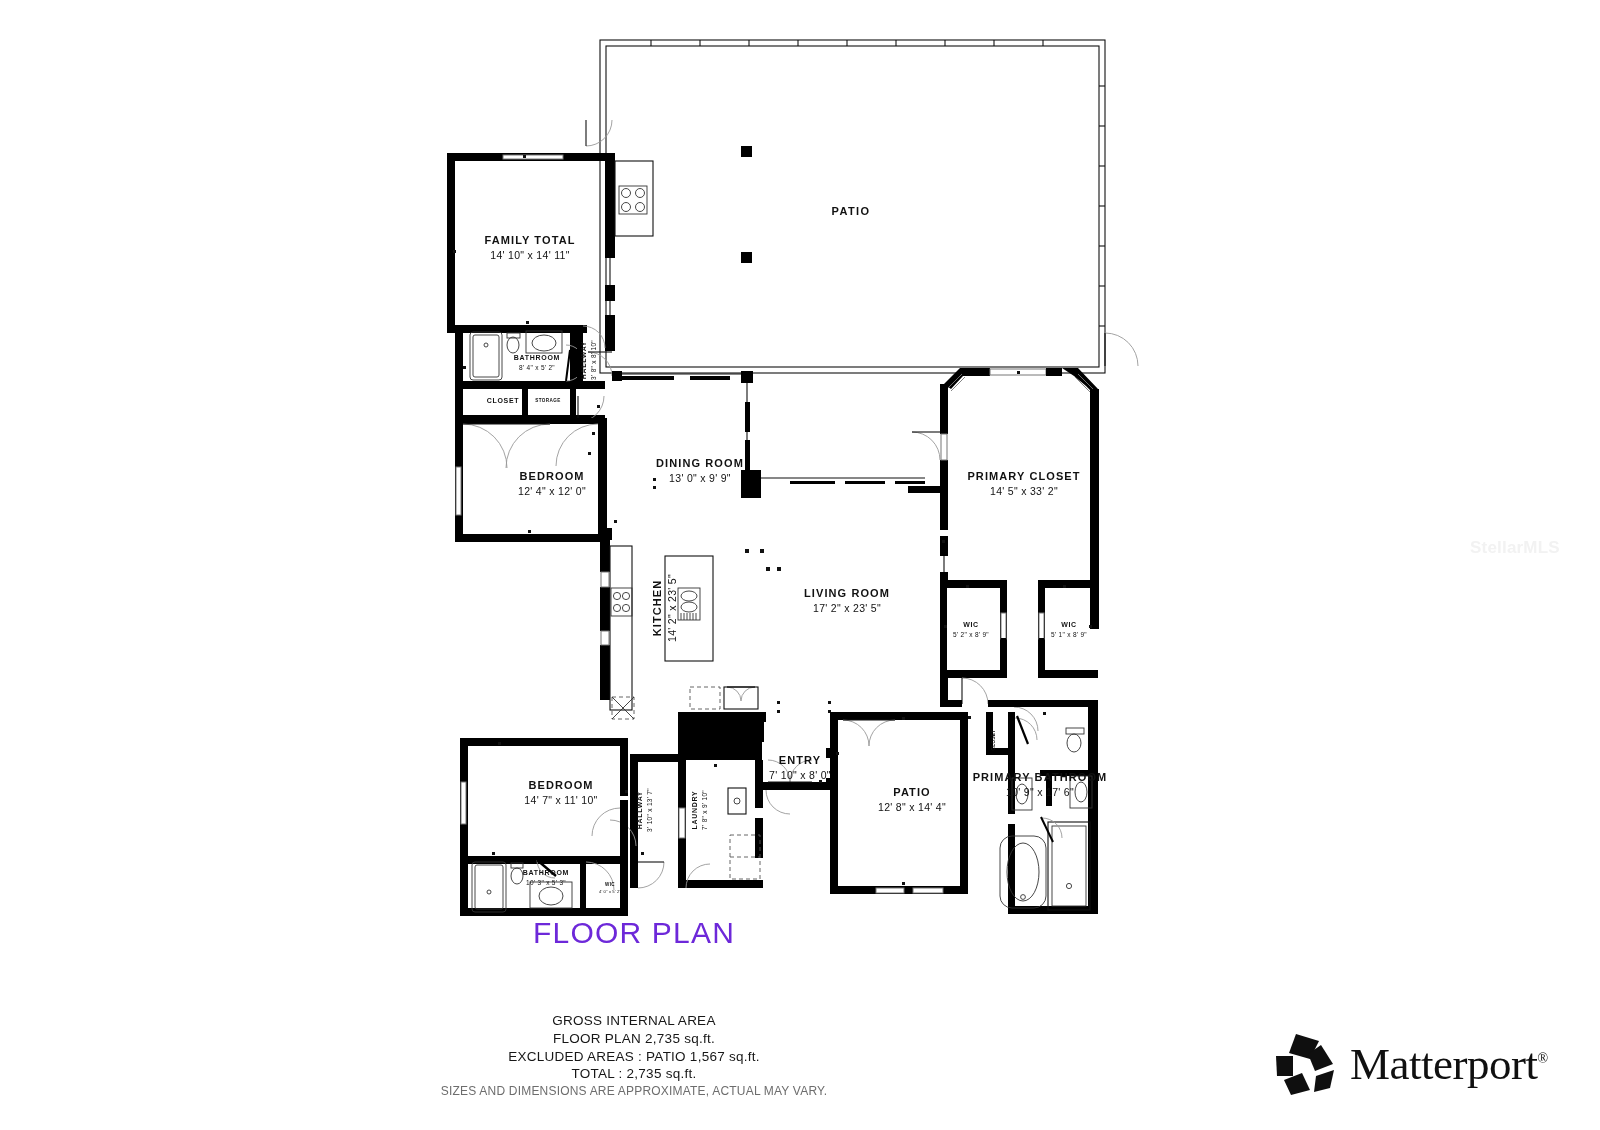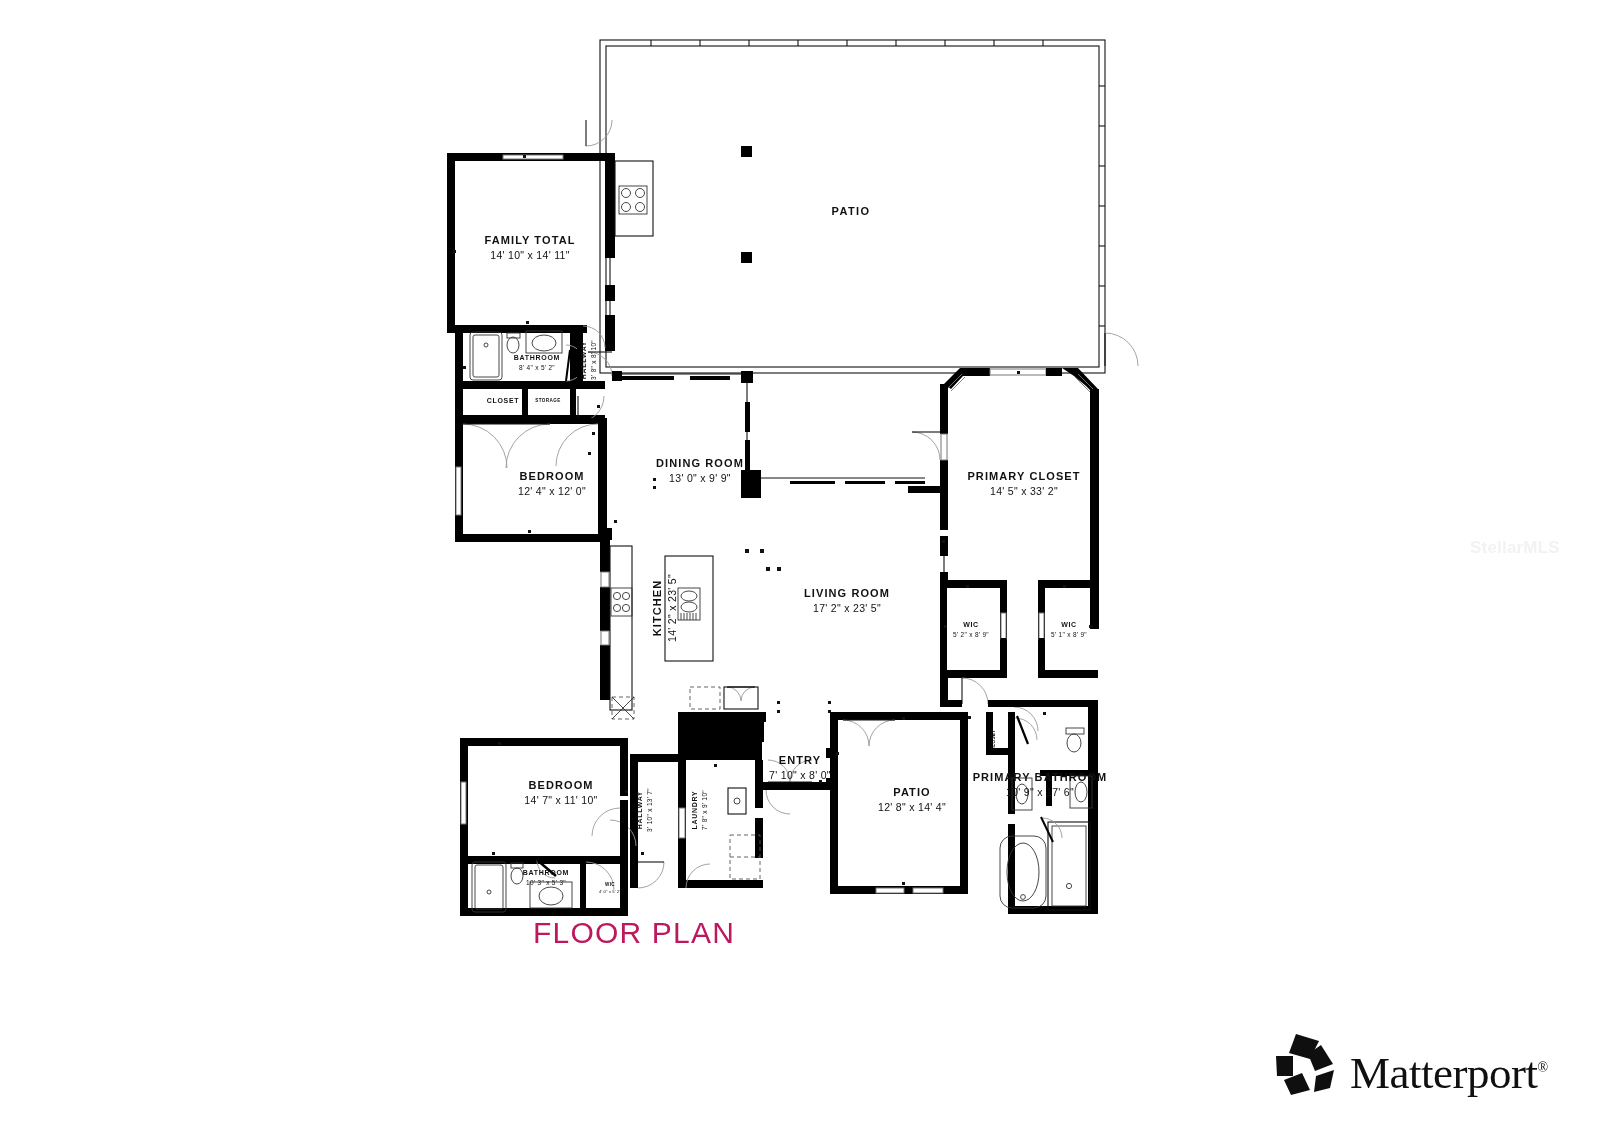--- a/index.html
+++ b/index.html
@@ -59,21 +59,21 @@
   .room-label.patio .rl-name { font-size: 11px; letter-spacing: 1.4px; }
 
   
   #floor-plan-title {
     position: absolute;
     left: 50%;
     top: 916px;
     transform: translateX(-50%);
     font-size: 30px;
     letter-spacing: 1.2px;
-    color: #be185d;
+    color: #6d28d9;
     font-weight: normal;
   }
   
   #area-summary {
     position: absolute;
     left: 0;
     right: 0;
     top: 1012px;
     text-align: center;
     color: #171717;
@@ -101,21 +101,21 @@
     letter-spacing: 0.2px;
     font-weight: bold;
     white-space: nowrap;
   }
   
   #matterport-logo {
     position: absolute;
     left: 1272px;
     top: 1032px;
     display: flex;
-    align-items: flex-end;
+    align-items: center;
     gap: 12px;
   }
   #matterport-logo .mp-word {
     font-family: "Liberation Serif", serif;
     font-size: 45px;
     color: #101010;
     letter-spacing: -0.5px;
     line-height: 1;
   }
   #matterport-logo .mp-reg {
@@ -646,20 +646,27 @@
         <span class="rl-name">PRIMARY BATHROOM</span>
         <span class="rl-dim">10' 9" x 17' 6"</span>
       </div>
       <div class="room-label vertical tiny" style="left: 994px; top: 740px;">
         <span class="rl-name">CLOSET</span>
       </div>
     </div>
 
   <div id="floor-plan-title">FLOOR PLAN</div>
 
+  <div id="area-summary">
+    <span class="line">GROSS INTERNAL AREA</span>
+    <span class="line">FLOOR PLAN 2,735 sq.ft.</span>
+    <span class="line">EXCLUDED AREAS :  PATIO 1,567 sq.ft.</span>
+    <span class="line">TOTAL :  2,735 sq.ft.</span>
+    <span class="disclaimer">SIZES AND DIMENSIONS ARE APPROXIMATE, ACTUAL MAY VARY.</span>
+  </div>
 
   <div id="stellar-watermark">StellarMLS</div>
 
   <div id="matterport-logo">
     <svg width="66" height="64" viewBox="0 0 66 64">
       <polygon fill="#0f0f0f" points="24,2 47,9 38,27 17,21"></polygon>
       <polygon fill="#0f0f0f" points="49,13 61,32 43,39 36,22"></polygon>
       <polygon fill="#0f0f0f" points="4,24 21,24 21,44 5,44"></polygon>
       <polygon fill="#0f0f0f" points="12,48 30,41 38,58 19,63"></polygon>
       <polygon fill="#0f0f0f" points="44,44 62,38 58,56 42,60"></polygon>

